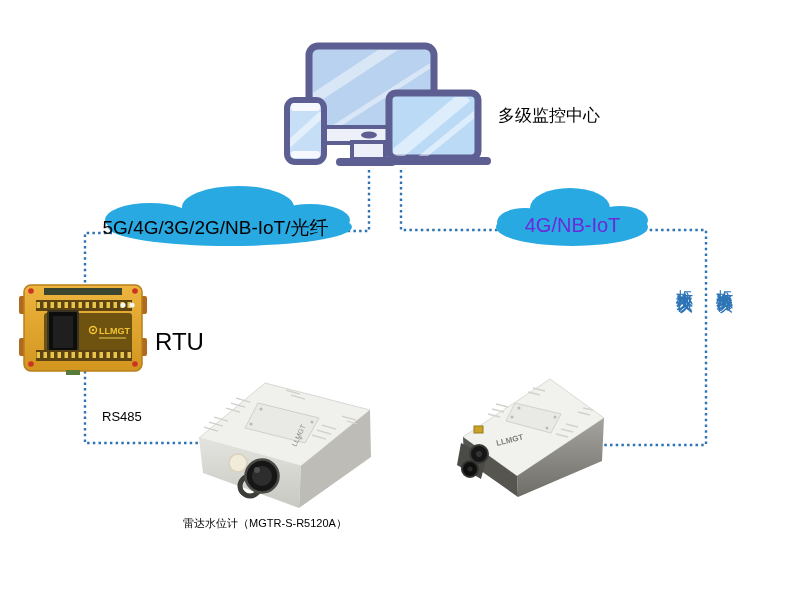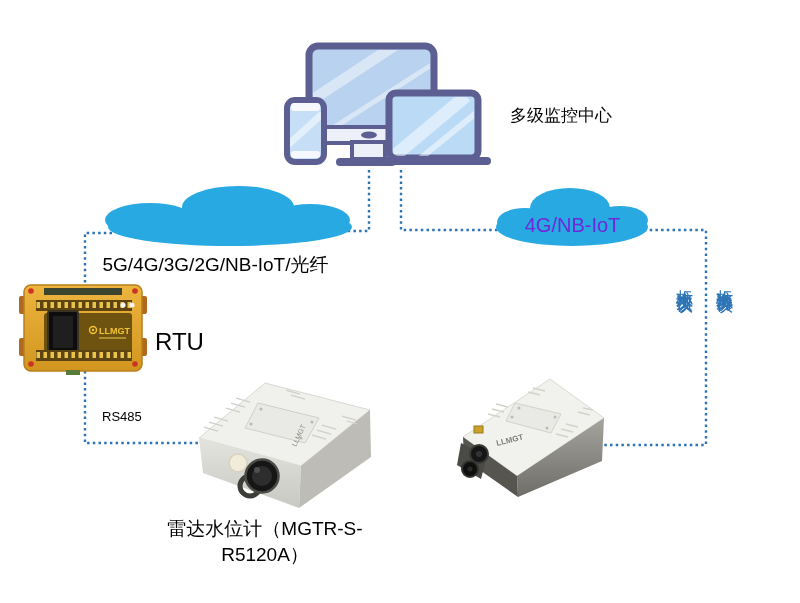--- a/index.html
+++ b/index.html
@@ -12,21 +12,21 @@
   .cloud-label-r{font-size:20px;color:#6d28d9;}
   .v-text{
     position:absolute;
     writing-mode:vertical-rl;
     text-orientation:upright;
     font-size:17px;
     letter-spacing:1px;
     color:#2e75b6;
     white-space:nowrap;
   }
-  .caption{position:absolute;font-size:19px;color:#000;text-align:center;}
+  .caption{position:absolute;font-size:11px;color:#000;text-align:center;}
 </style>
 </head>
 <body>
 
 <div id="canvas">
 
   <svg id="bg-svg" width="800" height="603" viewBox="0 0 800 603">
     <defs>
       <linearGradient id="rtuBody" x1="0" y1="0" x2="0" y2="1">
         <stop offset="0" stop-color="#edb43e"></stop>
@@ -180,23 +180,23 @@
       <text x="497" y="446" font-size="8" font-weight="bold" fill="#7d7d77" transform="rotate(-14 497 446)">LLMGT</text>
       <rect x="474" y="426" width="9" height="7" fill="#c9a227" stroke="#9a7a1a" stroke-width="1"></rect>
       <polygon points="461,443 487,456 481,479 457,465" fill="#4a4a46"></polygon>
       <circle cx="479" cy="454" r="9" fill="#161616" stroke="#3a3a36" stroke-width="2"></circle>
       <circle cx="470" cy="469" r="8" fill="#0f0f0f" stroke="#33332f" stroke-width="2"></circle>
       <circle cx="479" cy="454" r="3" fill="#333"></circle>
       <circle cx="470" cy="469" r="2.5" fill="#2b2b2b"></circle>
     </g>
   </svg>
 
-  <div class="lbl" style="left:510px;top:104px;font-size:17px;">多级监控中心</div>
-
-  <div class="lbl lbl-center cloud-label" style="left:98px;top:215px;width:235px;margin-top:37px;">5G/4G/3G/2G/NB-IoT/光纤</div>
+  <div class="lbl" style="left:498px;top:104px;font-size:17px;">多级监控中心</div>
+
+  <div class="lbl lbl-center cloud-label" style="left:98px;top:215px;width:235px;">5G/4G/3G/2G/NB-IoT/光纤</div>
 
   <div class="lbl lbl-center cloud-label-r" style="left:495px;top:214px;width:155px;">4G/NB-IoT</div>
 
   <div class="lbl" style="left:155px;top:328px;font-size:24px;">RTU</div>
 
   <div class="lbl" style="left:102px;top:409px;font-size:13px;">RS485</div>
 
   <div class="v-text" style="left:673px;top:276px;">标准水文协议议</div>
 
   <div class="v-text" style="left:713px;top:276px;">标准水资源协议</div>

